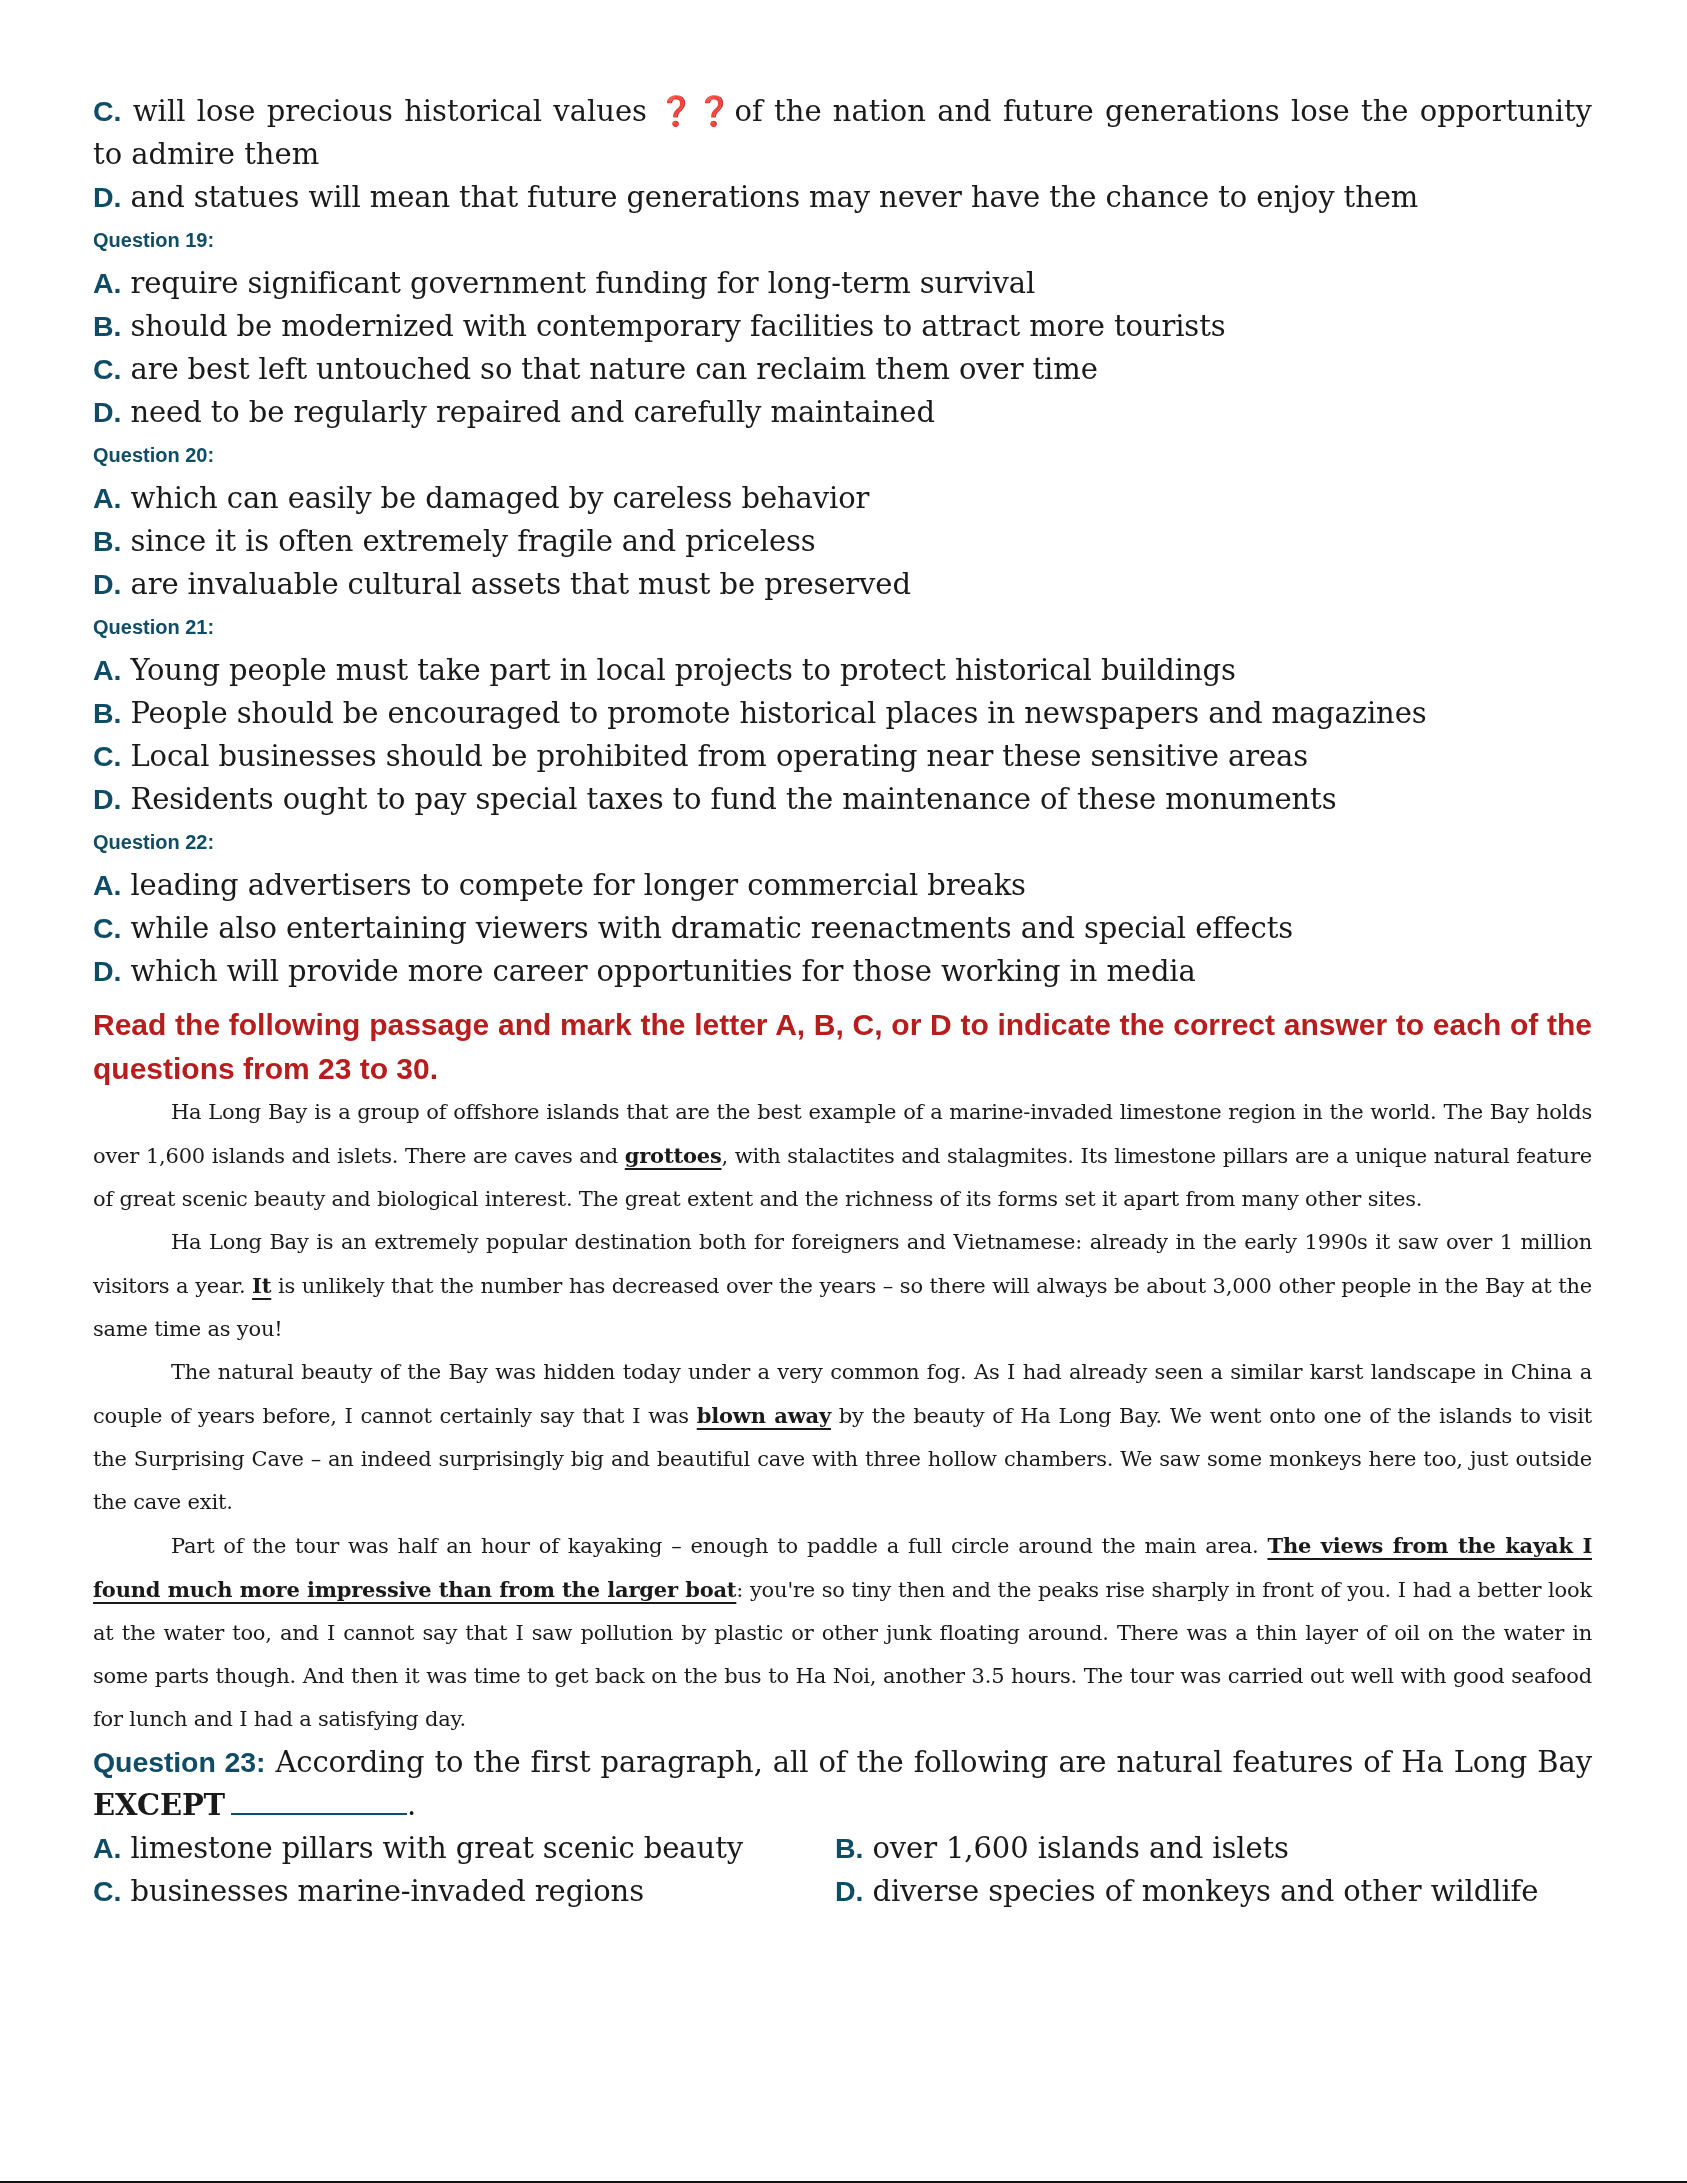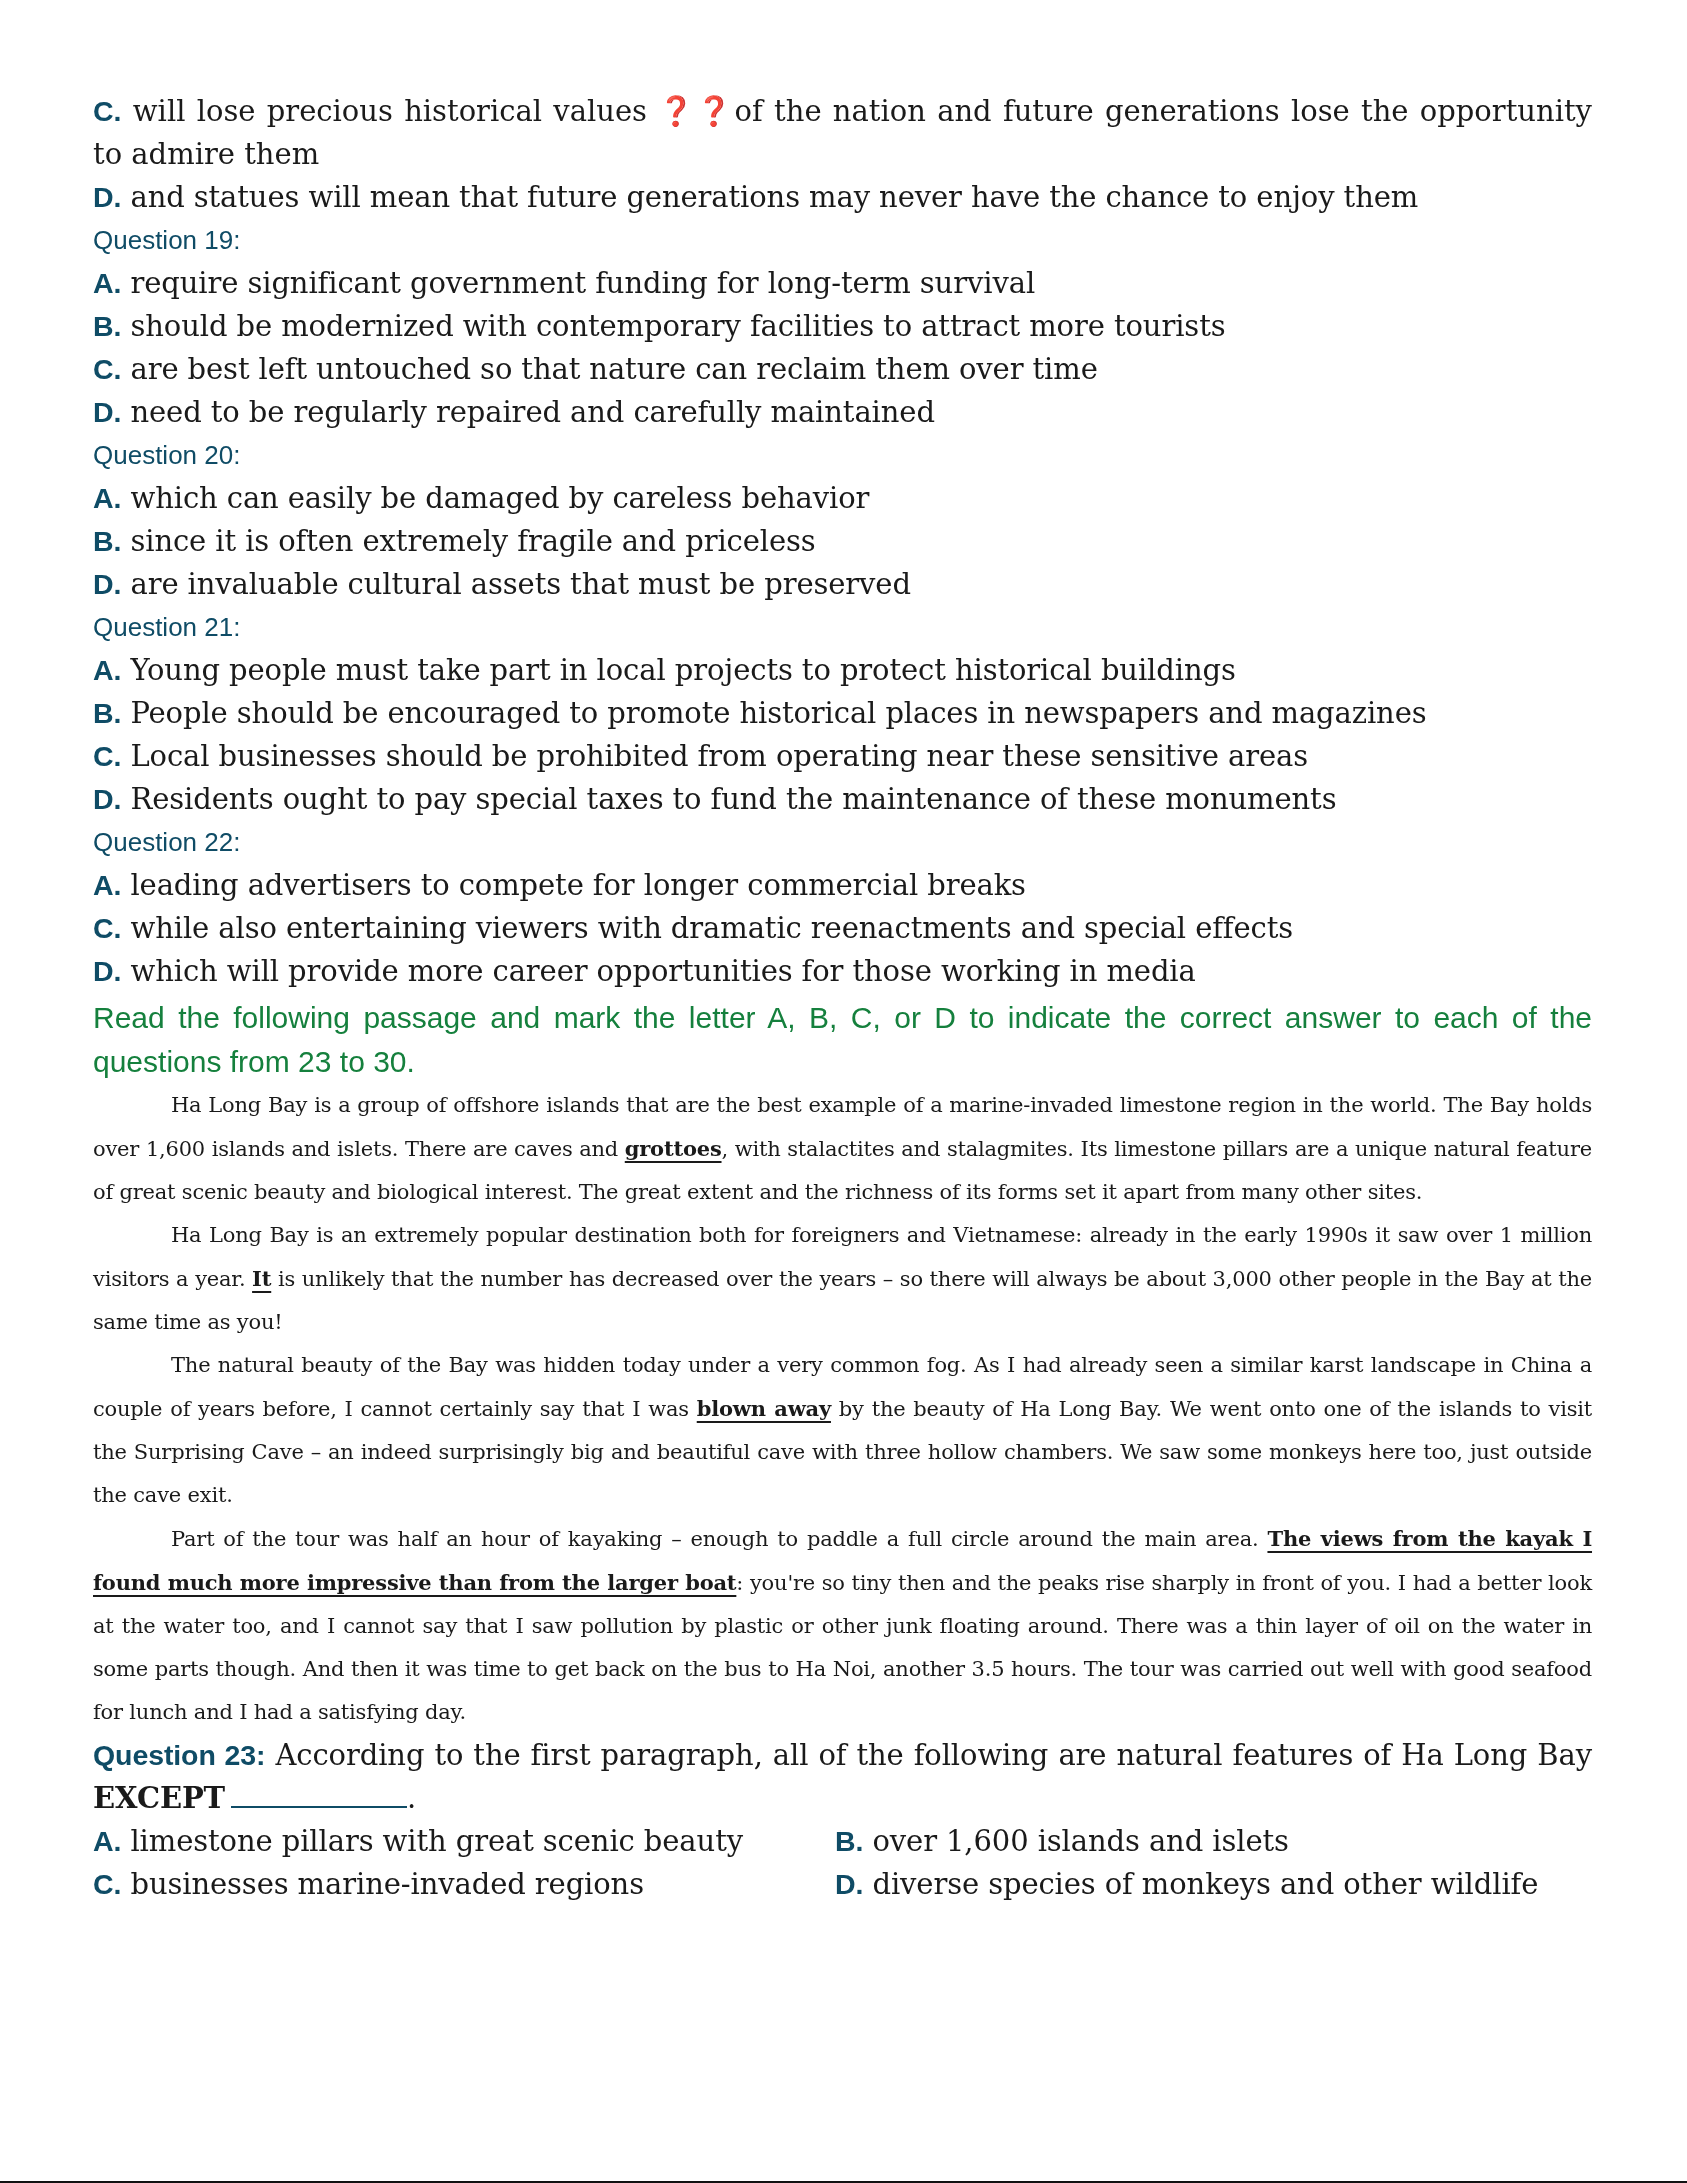--- a/index.html
+++ b/index.html
@@ -29,34 +29,34 @@
       white-space: normal;
     }
     .lbl {
       font-family: "Liberation Sans", "DejaVu Sans", sans-serif;
       font-weight: bold;
       color: #0f4c66;
       font-size: 28.5px;
     }
     .qhead {
       font-family: "Liberation Sans", "DejaVu Sans", sans-serif;
-      font-weight: normal;
+      font-weight: bold;
       color: #0f4c66;
-      font-size: 26px;
+      font-size: 20px;
       line-height: 43px;
     }
     .instruction {
       font-family: "Liberation Sans", "DejaVu Sans", sans-serif;
-      font-weight: normal;
-      color: #15803d;
+      font-weight: bold;
+      color: #b91c1c;
       font-size: 30px;
       line-height: 44px;
       text-align: justify;
       text-align-last: left;
-      margin-top: 3px;
+      margin-top: 10px;
     }
     .para {
       font-size: 21px;
       line-height: 43px;
       text-align: justify;
       text-indent: 78px;
       margin: 0;
       letter-spacing: -0.2px;
     }
     .hl {

